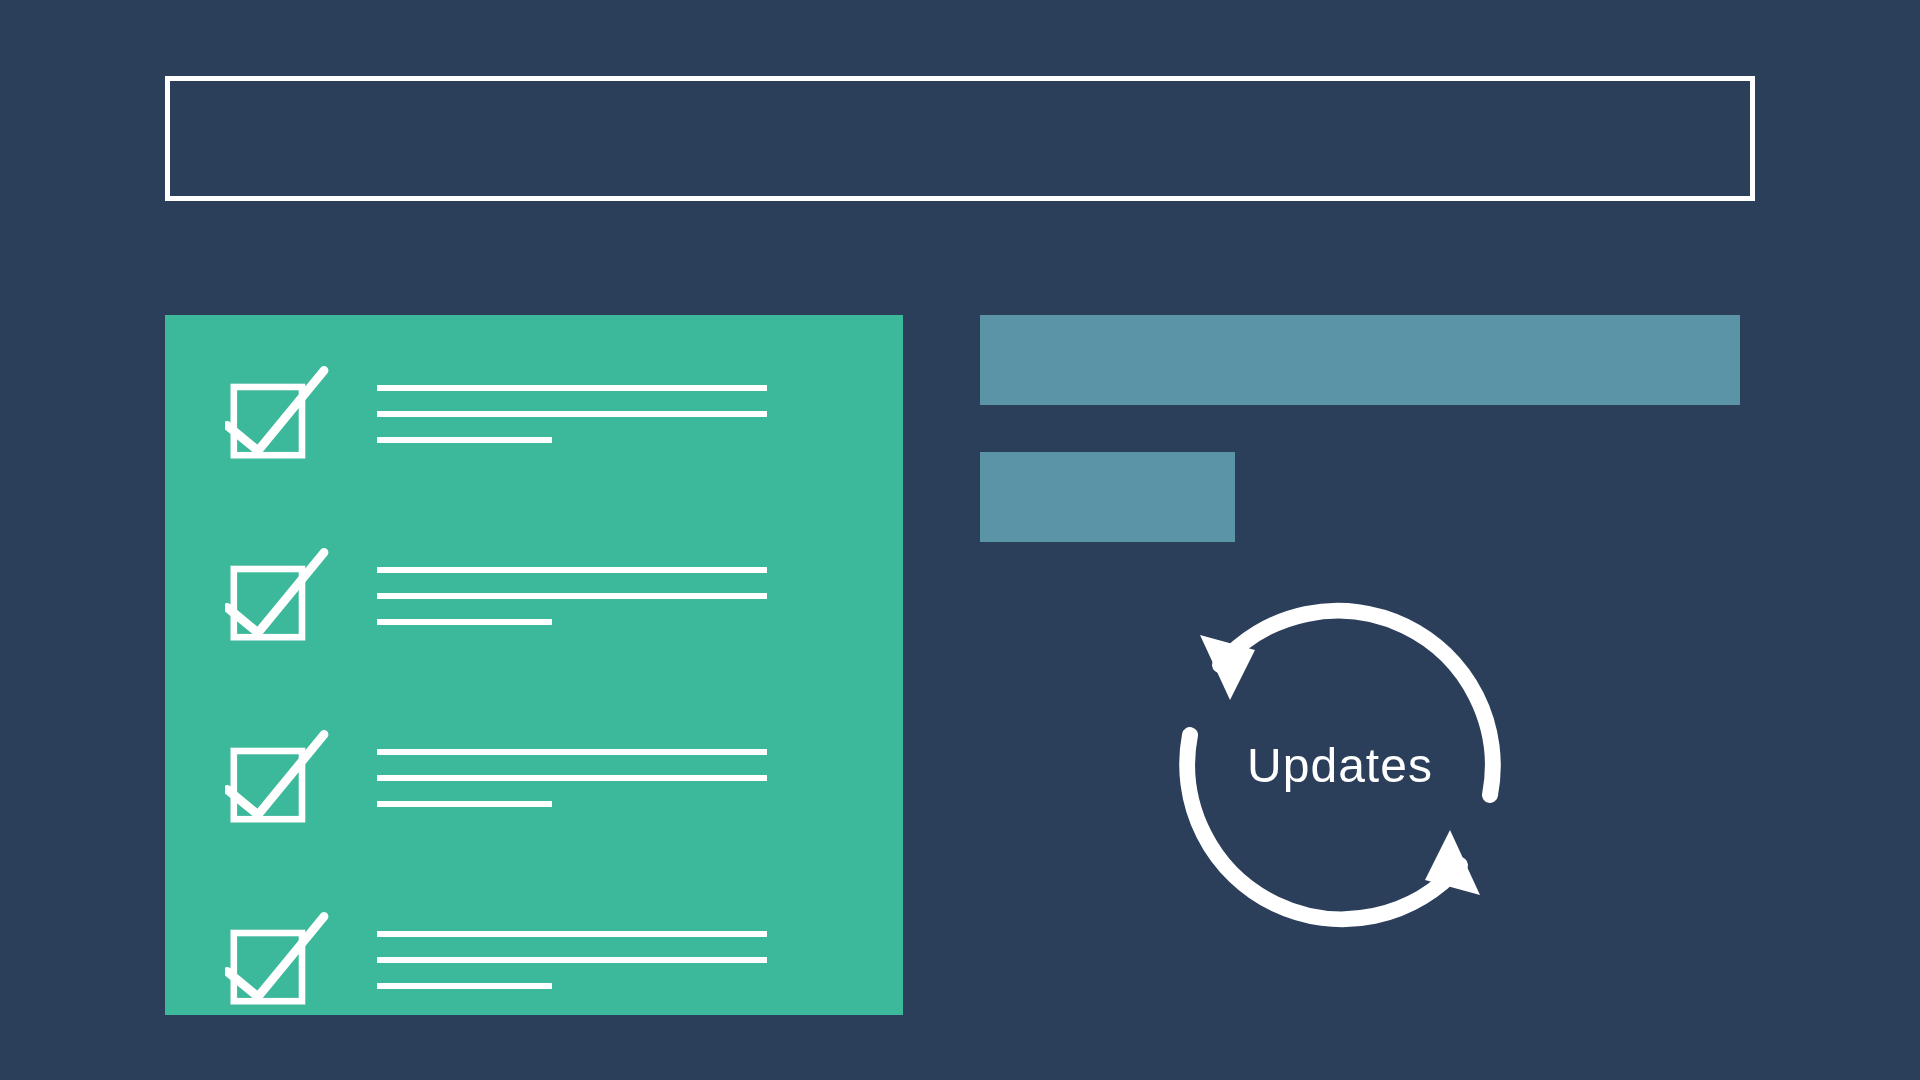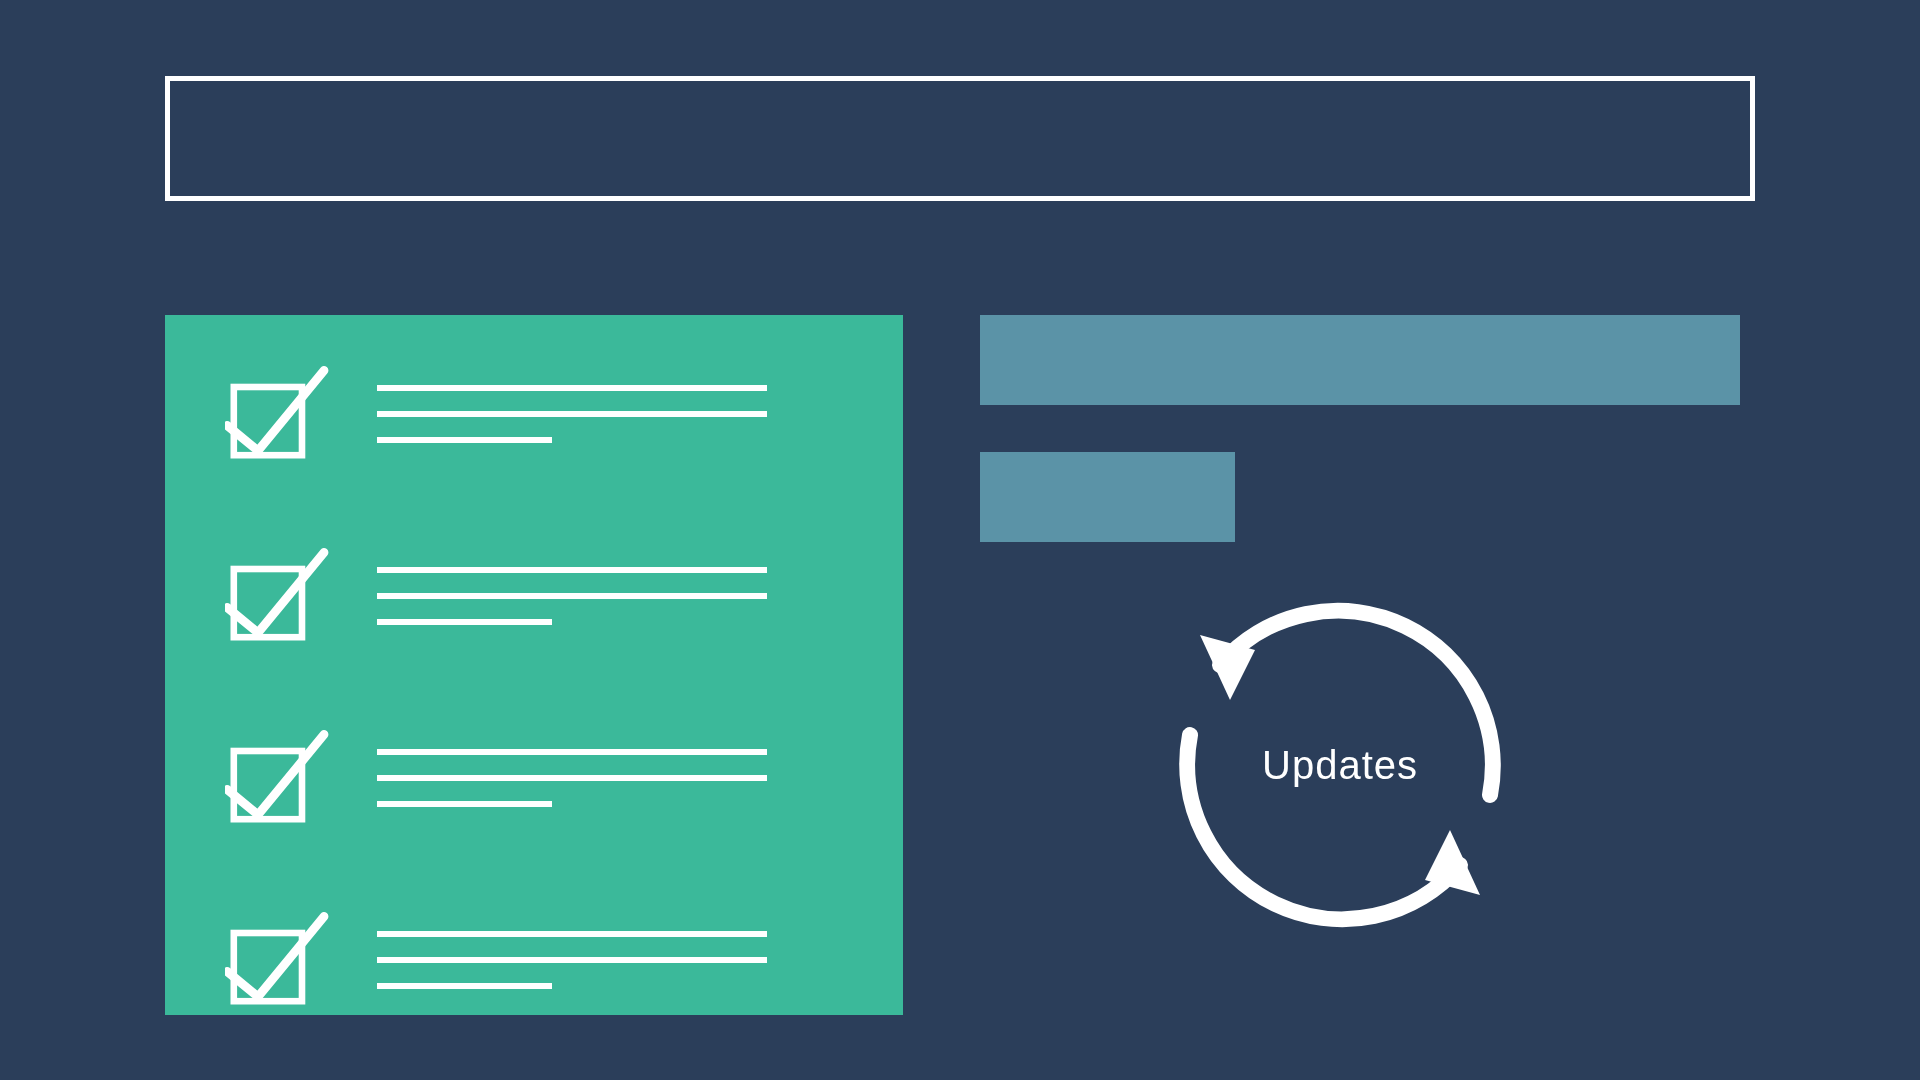--- a/index.html
+++ b/index.html
@@ -73,21 +73,21 @@
       top: 570px;
       width: 390px;
       height: 390px;
     }
     .cycle-label {
       position: absolute;
       left: 50%;
       top: 50%;
       transform: translate(-50%, -50%);
       color: #ffffff;
-      font-size: 40px;
+      font-size: 48px;
       font-weight: 300;
       letter-spacing: 1px;
     }
   </style>
 </head>
 <body>
 
 <div class="header-box">
   <span></span>
 </div>

